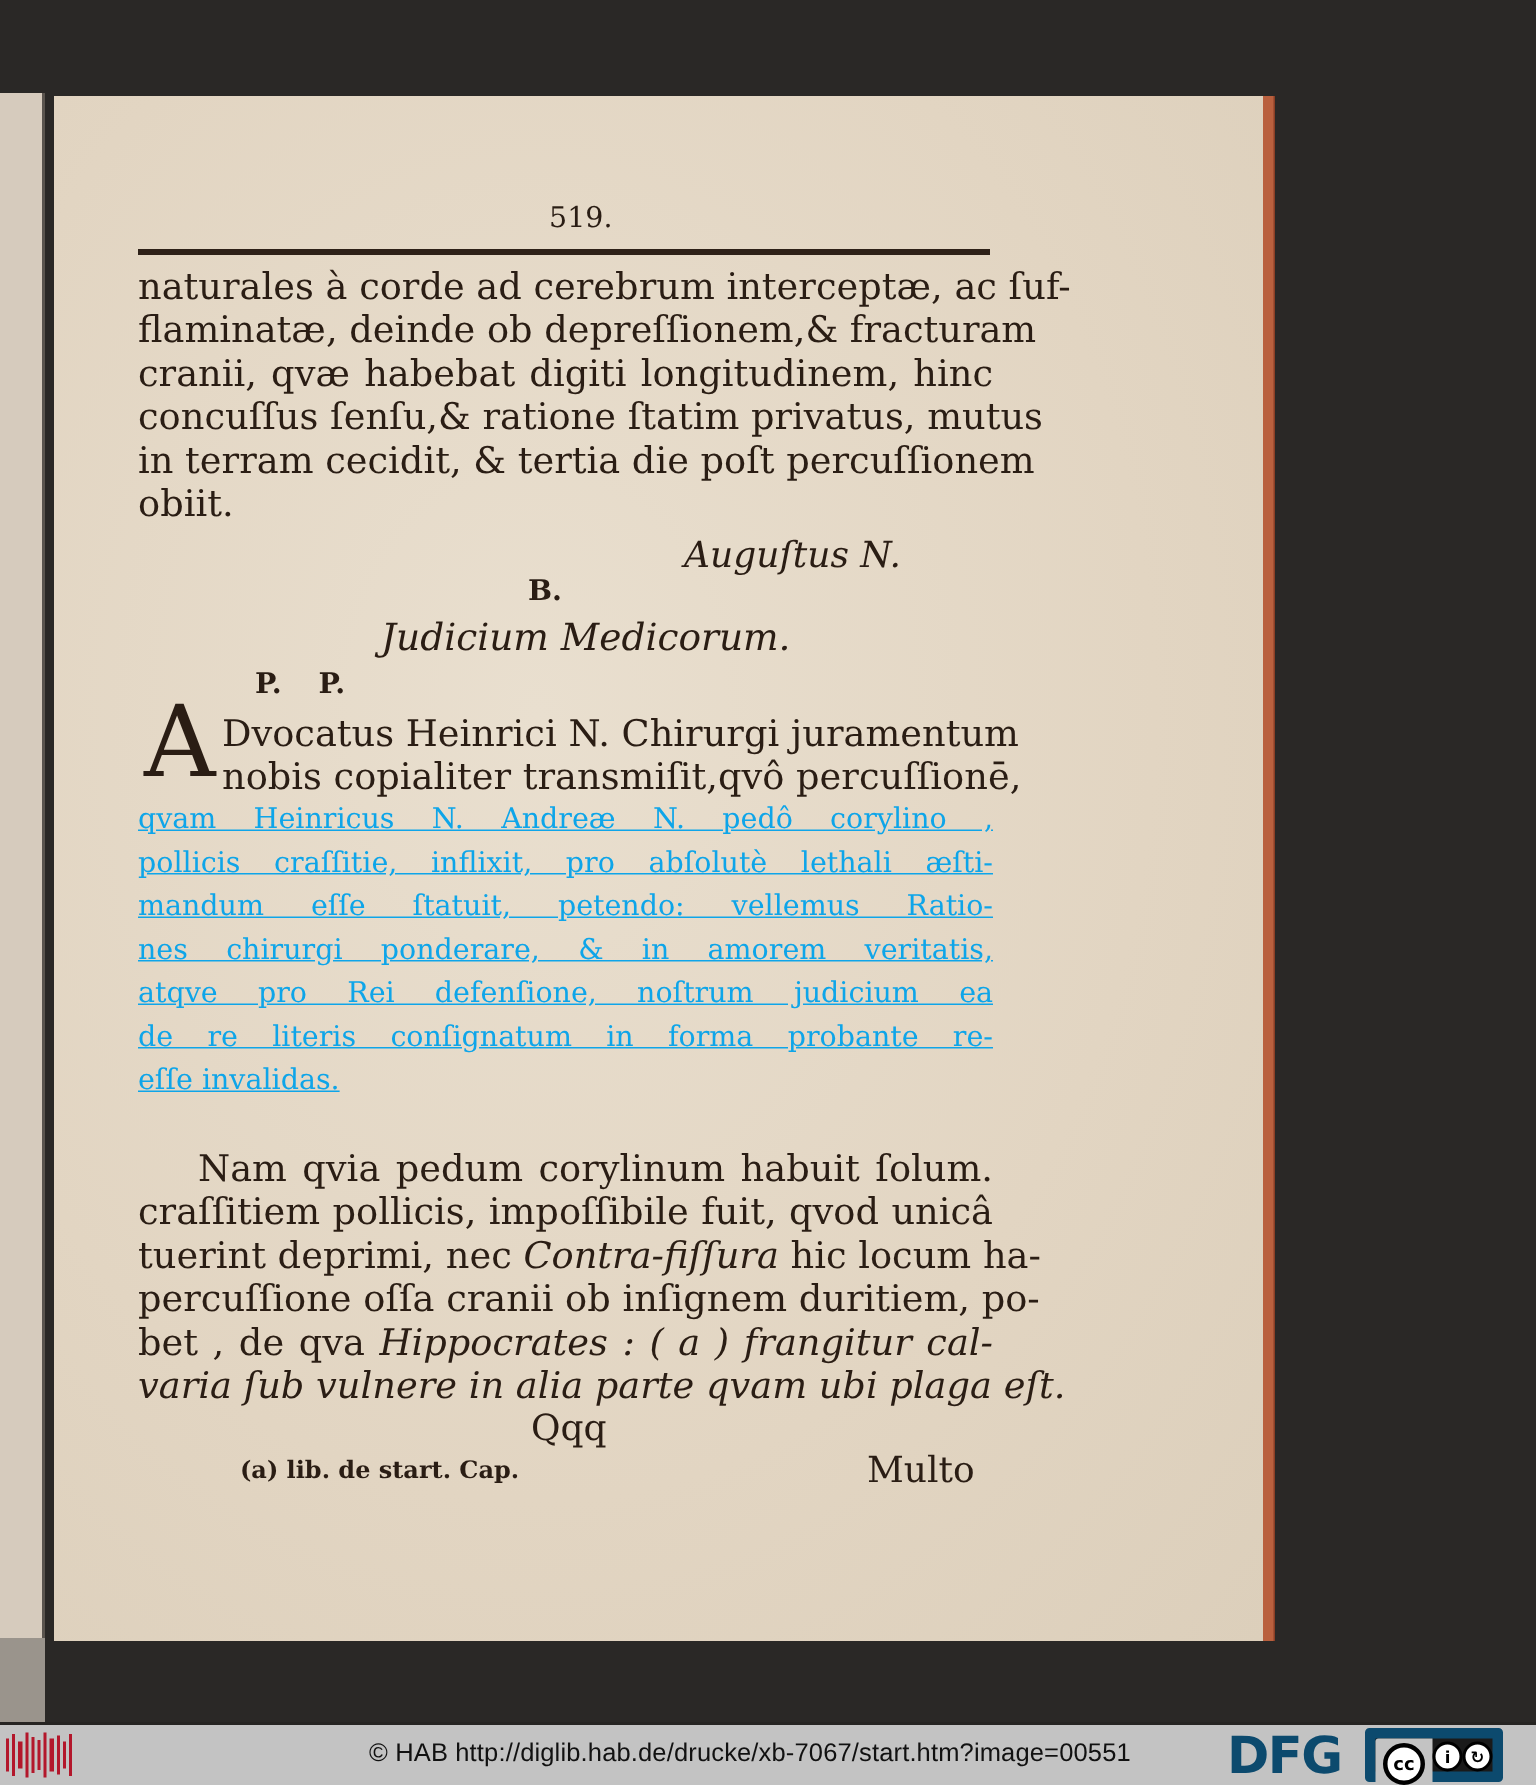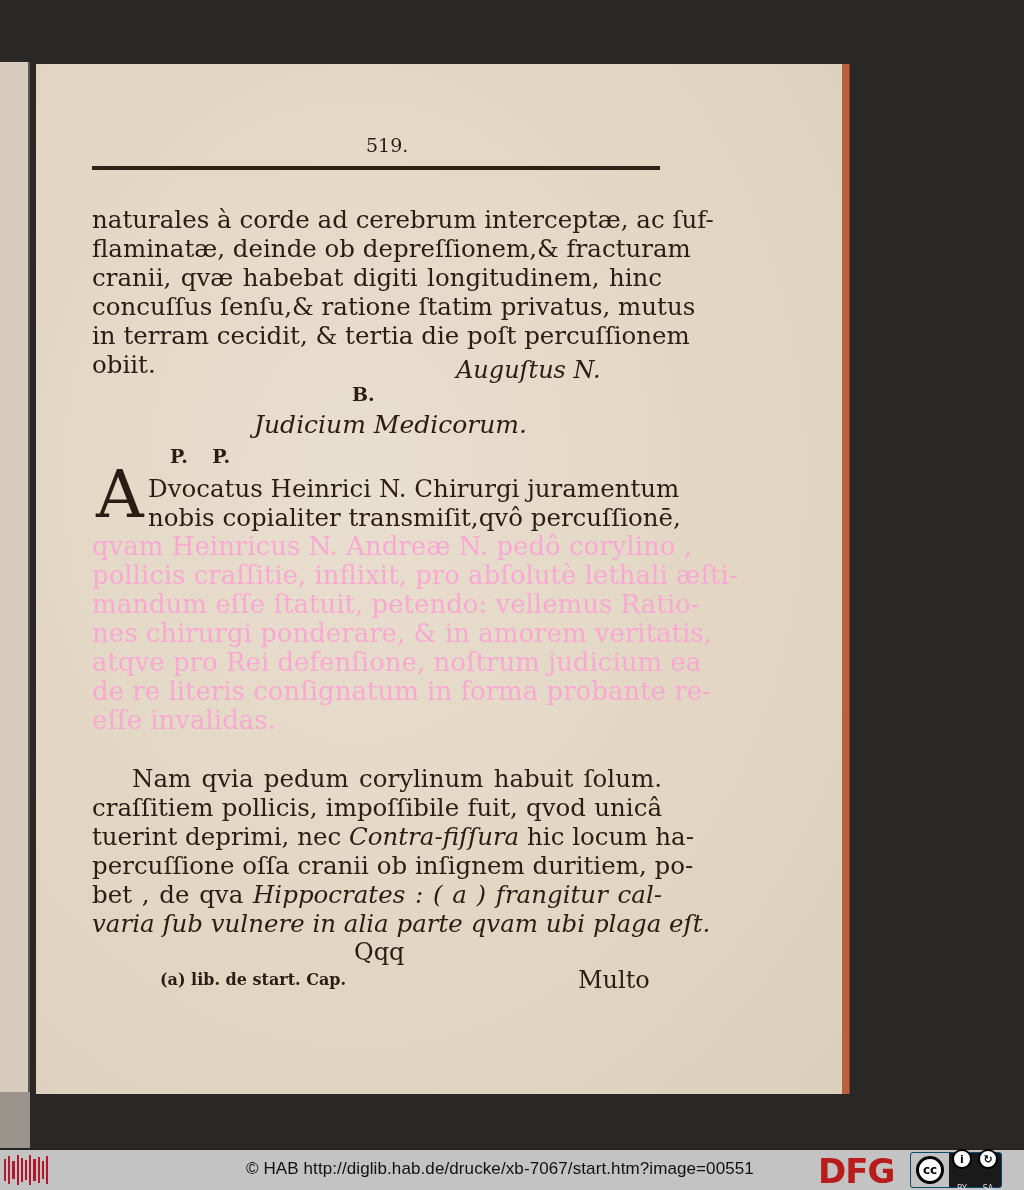--- a/index.html
+++ b/index.html
@@ -37,21 +37,20 @@
     font-size: 19px; color: #2a1d14;
   }
   .rule {
     position: absolute; left: 92px; top: 166px; width: 568px; height: 4px;
     background: #2e2118;
   }
   .text-block {
     position: absolute; left: 92px; width: 570px;
     font-size: 24.5px; line-height: 29px; color: #2a1d14;
     text-align: justify;
-    margin-top: 29px;
   }
   .line { display: block; white-space: nowrap; text-align-last: justify; text-align: justify; }
   .line.last { text-align-last: left; }
   .sig {
     position: absolute; left: 456px; top: 356px;
     font-style: italic; font-size: 24px; color: #2a1d14;
   }
   .b-label {
     position: absolute; left: 352px; top: 383px;
     font-weight: bold; font-size: 19px; color: #2a1d14;
@@ -62,21 +61,21 @@
   }
   .pp {
     position: absolute; left: 170px; top: 445px;
     font-weight: bold; font-size: 19px; color: #2a1d14; word-spacing: 18px;
   }
   .dropcap {
     position: absolute; left: 96px; top: 462px;
     font-size: 66px; line-height: 66px; color: #2a1d14;
   }
   .para2 { position: absolute; left: 148px; top: 474px; width: 514px; font-size: 24.5px; line-height: 29px; color:#2a1d14; }
-  .para2b { position: absolute; left: 92px; top: 532px; width: 570px; font-size: 26px; line-height: 29px; color:#f9a8d4; }
+  .para2b { position: absolute; left: 92px; top: 532px; width: 570px; font-size: 19px; line-height: 29px; color:#0ea5e9;text-decoration:underline; }
   .para3 { position: absolute; left: 92px; top: 764px; width: 570px; font-size: 24.5px; line-height: 29px; color:#2a1d14; }
   .para3 .indent { padding-left: 40px; }
   .it { font-style: italic; }
   .catch {
     position: absolute; top: 938px; font-size: 24px; color: #2a1d14;
   }
   .footnote {
     position: absolute; left: 160px; top: 970px;
     font-size: 16px; font-weight: bold; color: #2a1d14;
   }
@@ -92,26 +91,26 @@
     display: flex; align-items: center; gap: 2px;
   }
   .hab-logo span { display: block; width: 3px; background: #b3172b; }
   .copyright {
     position: absolute; left: 246px; top: 9px;
     font-size: 17px; color: #111; letter-spacing: 0.1px;
   }
   .dfg {
     position: absolute; left: 818px; top: 5px;
     font-family: "DejaVu Sans", sans-serif; font-weight: bold;
-    font-size: 34px; line-height: 32px; color: #b91c1c; letter-spacing: -1px;
+    font-size: 34px; line-height: 32px; color: #0c4a6e; letter-spacing: -1px;
   }
   .cc-badge {
     position: absolute; left: 910px; top: 2px; width: 92px; height: 36px;
-    background: #1a1a1a; border: 1px solid #0c4a6e; border-radius: 3px;
-    display: flex; align-items: center;
+    background: #1a1a1a; border: 7px solid #0c4a6e; border-radius: 3px;
+    display: flex; align-items: flex-start;
   }
   .cc-main {
     width: 38px; height: 34px; background: #c3c3c3; border-radius: 2px 0 0 2px;
     display: flex; align-items: center; justify-content: center;
   }
   .cc-circle {
     width: 28px; height: 28px; border-radius: 50%; background: #fff;
     border: 3px solid #000; font-weight: bold; font-size: 12px;
     display: flex; align-items: center; justify-content: center; color: #000;
     font-family: "DejaVu Sans", sans-serif;

